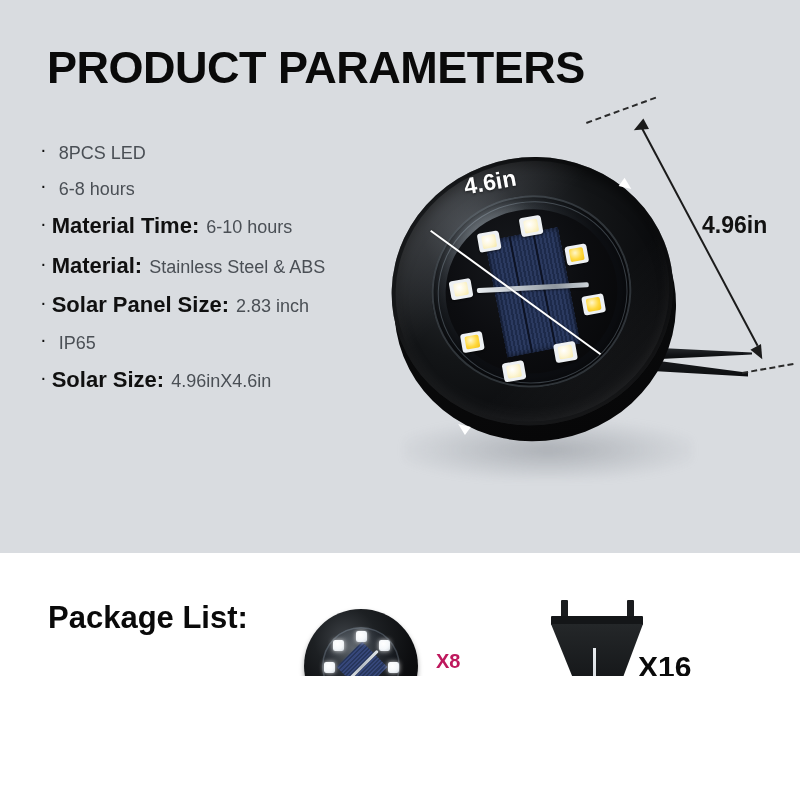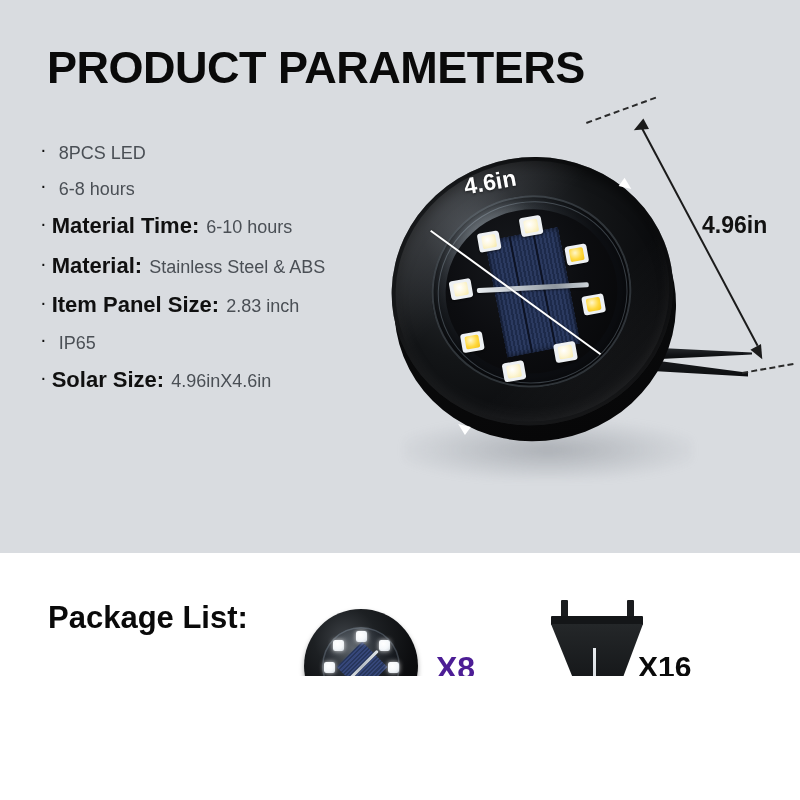--- a/index.html
+++ b/index.html
@@ -236,21 +236,21 @@
     background:linear-gradient(90deg,#eceff2,#b6bdc4,#dfe4e8);
     transform:rotate(-45deg);border-radius:2px;
   }
   .pl-led{
     position:absolute;width:11px;height:11px;border-radius:2px;
     background:radial-gradient(circle at 40% 35%,#ffffff 0%,#f4f7fa 55%,#cfd6dd 100%);
     box-shadow:0 0 5px rgba(255,255,255,.85);
   }
   .qty-8{
     position:absolute;left:436px;top:650px;
-    font-size:32px;font-weight:bold;color:#4c1d95;white-space:nowrap;
+    font-size:20px;font-weight:bold;color:#be185d;white-space:nowrap;
   }
 
   
   .pkg-stake{position:absolute;left:543px;top:600px;width:110px;height:148px;}
   .ps-tab-l,.ps-tab-r{
     position:absolute;top:0;width:7px;height:18px;
     background:#1a1c1e;border-radius:1px;
   }
   .ps-tab-l{left:18px;}
   .ps-tab-r{left:84px;}
@@ -295,21 +295,21 @@
         <span class="spec-label">Material Time:</span>
         <span class="spec-value">6-10 hours</span>
       </div>
       <div class="spec-row">
         <span class="spec-bullet">·</span>
         <span class="spec-label">Material:</span>
         <span class="spec-value">Stainless Steel &amp; ABS</span>
       </div>
       <div class="spec-row">
         <span class="spec-bullet">·</span>
-        <span class="spec-label">Item Panel Size:</span>
+        <span class="spec-label">Solar Panel Size:</span>
         <span class="spec-value">2.83 inch</span>
       </div>
       <div class="spec-row">
         <span class="spec-bullet">·</span>
         <span class="spec-value">IP65</span>
       </div>
       <div class="spec-row">
         <span class="spec-bullet">·</span>
         <span class="spec-label">Solar Size:</span>
         <span class="spec-value">4.96inX4.6in</span>

